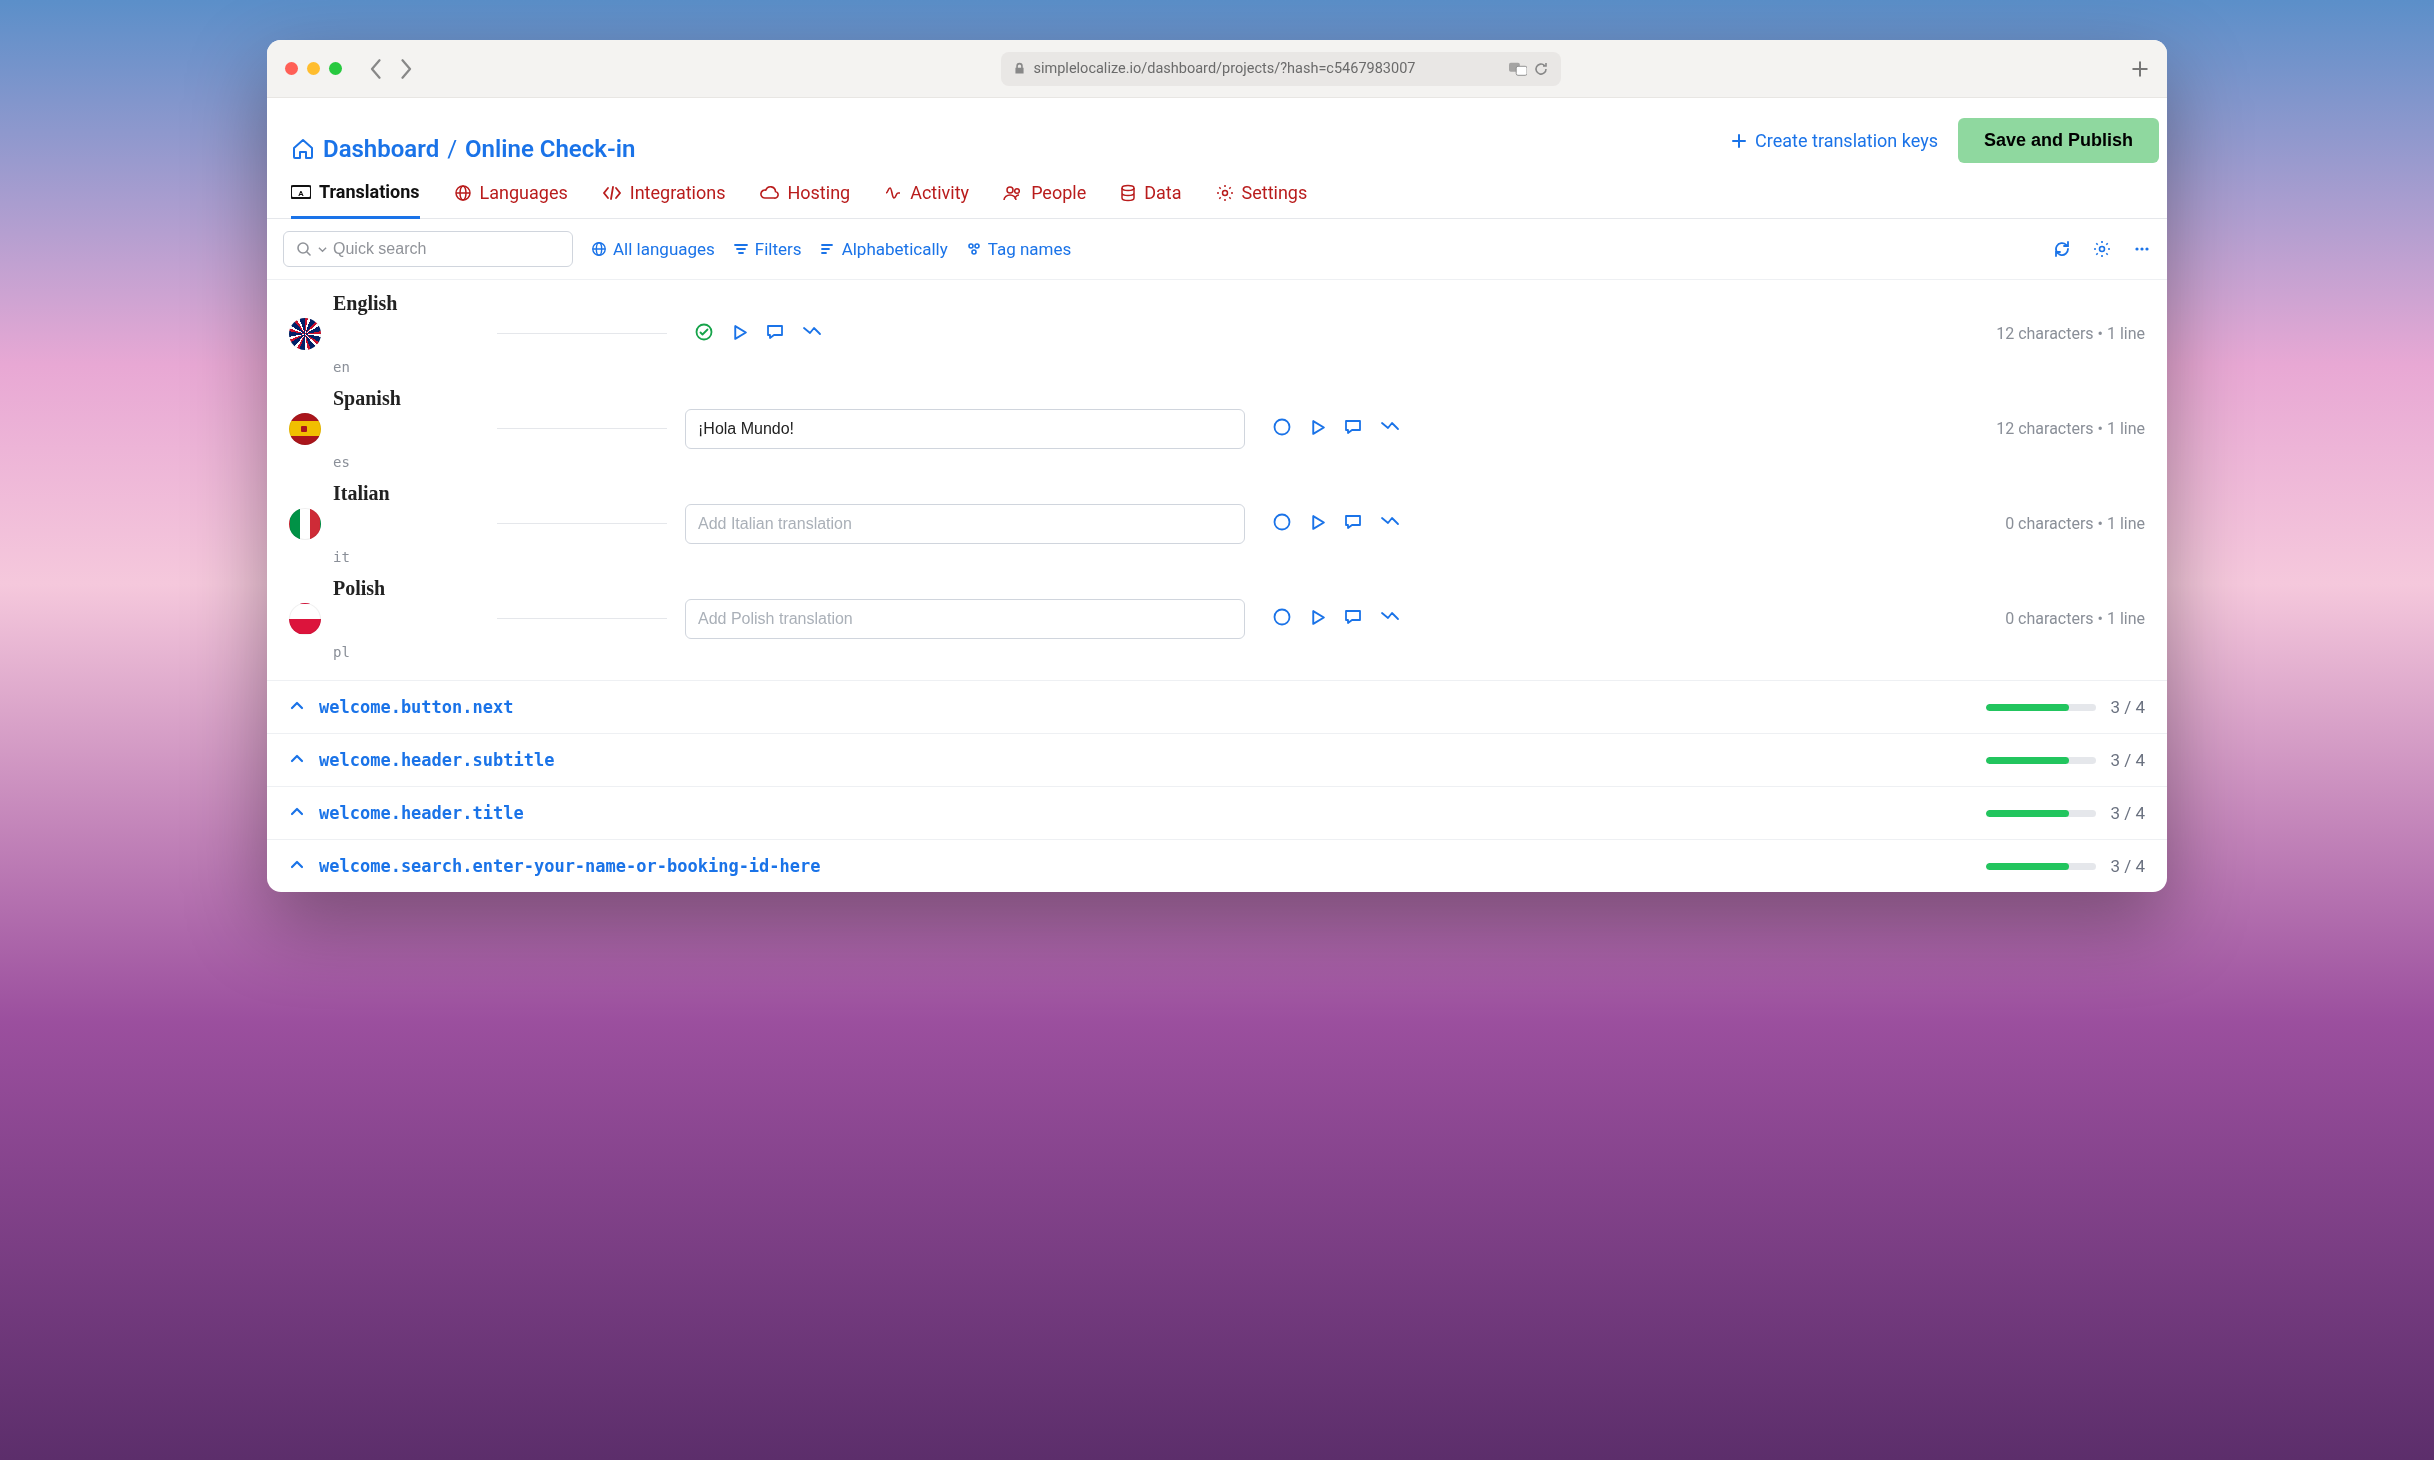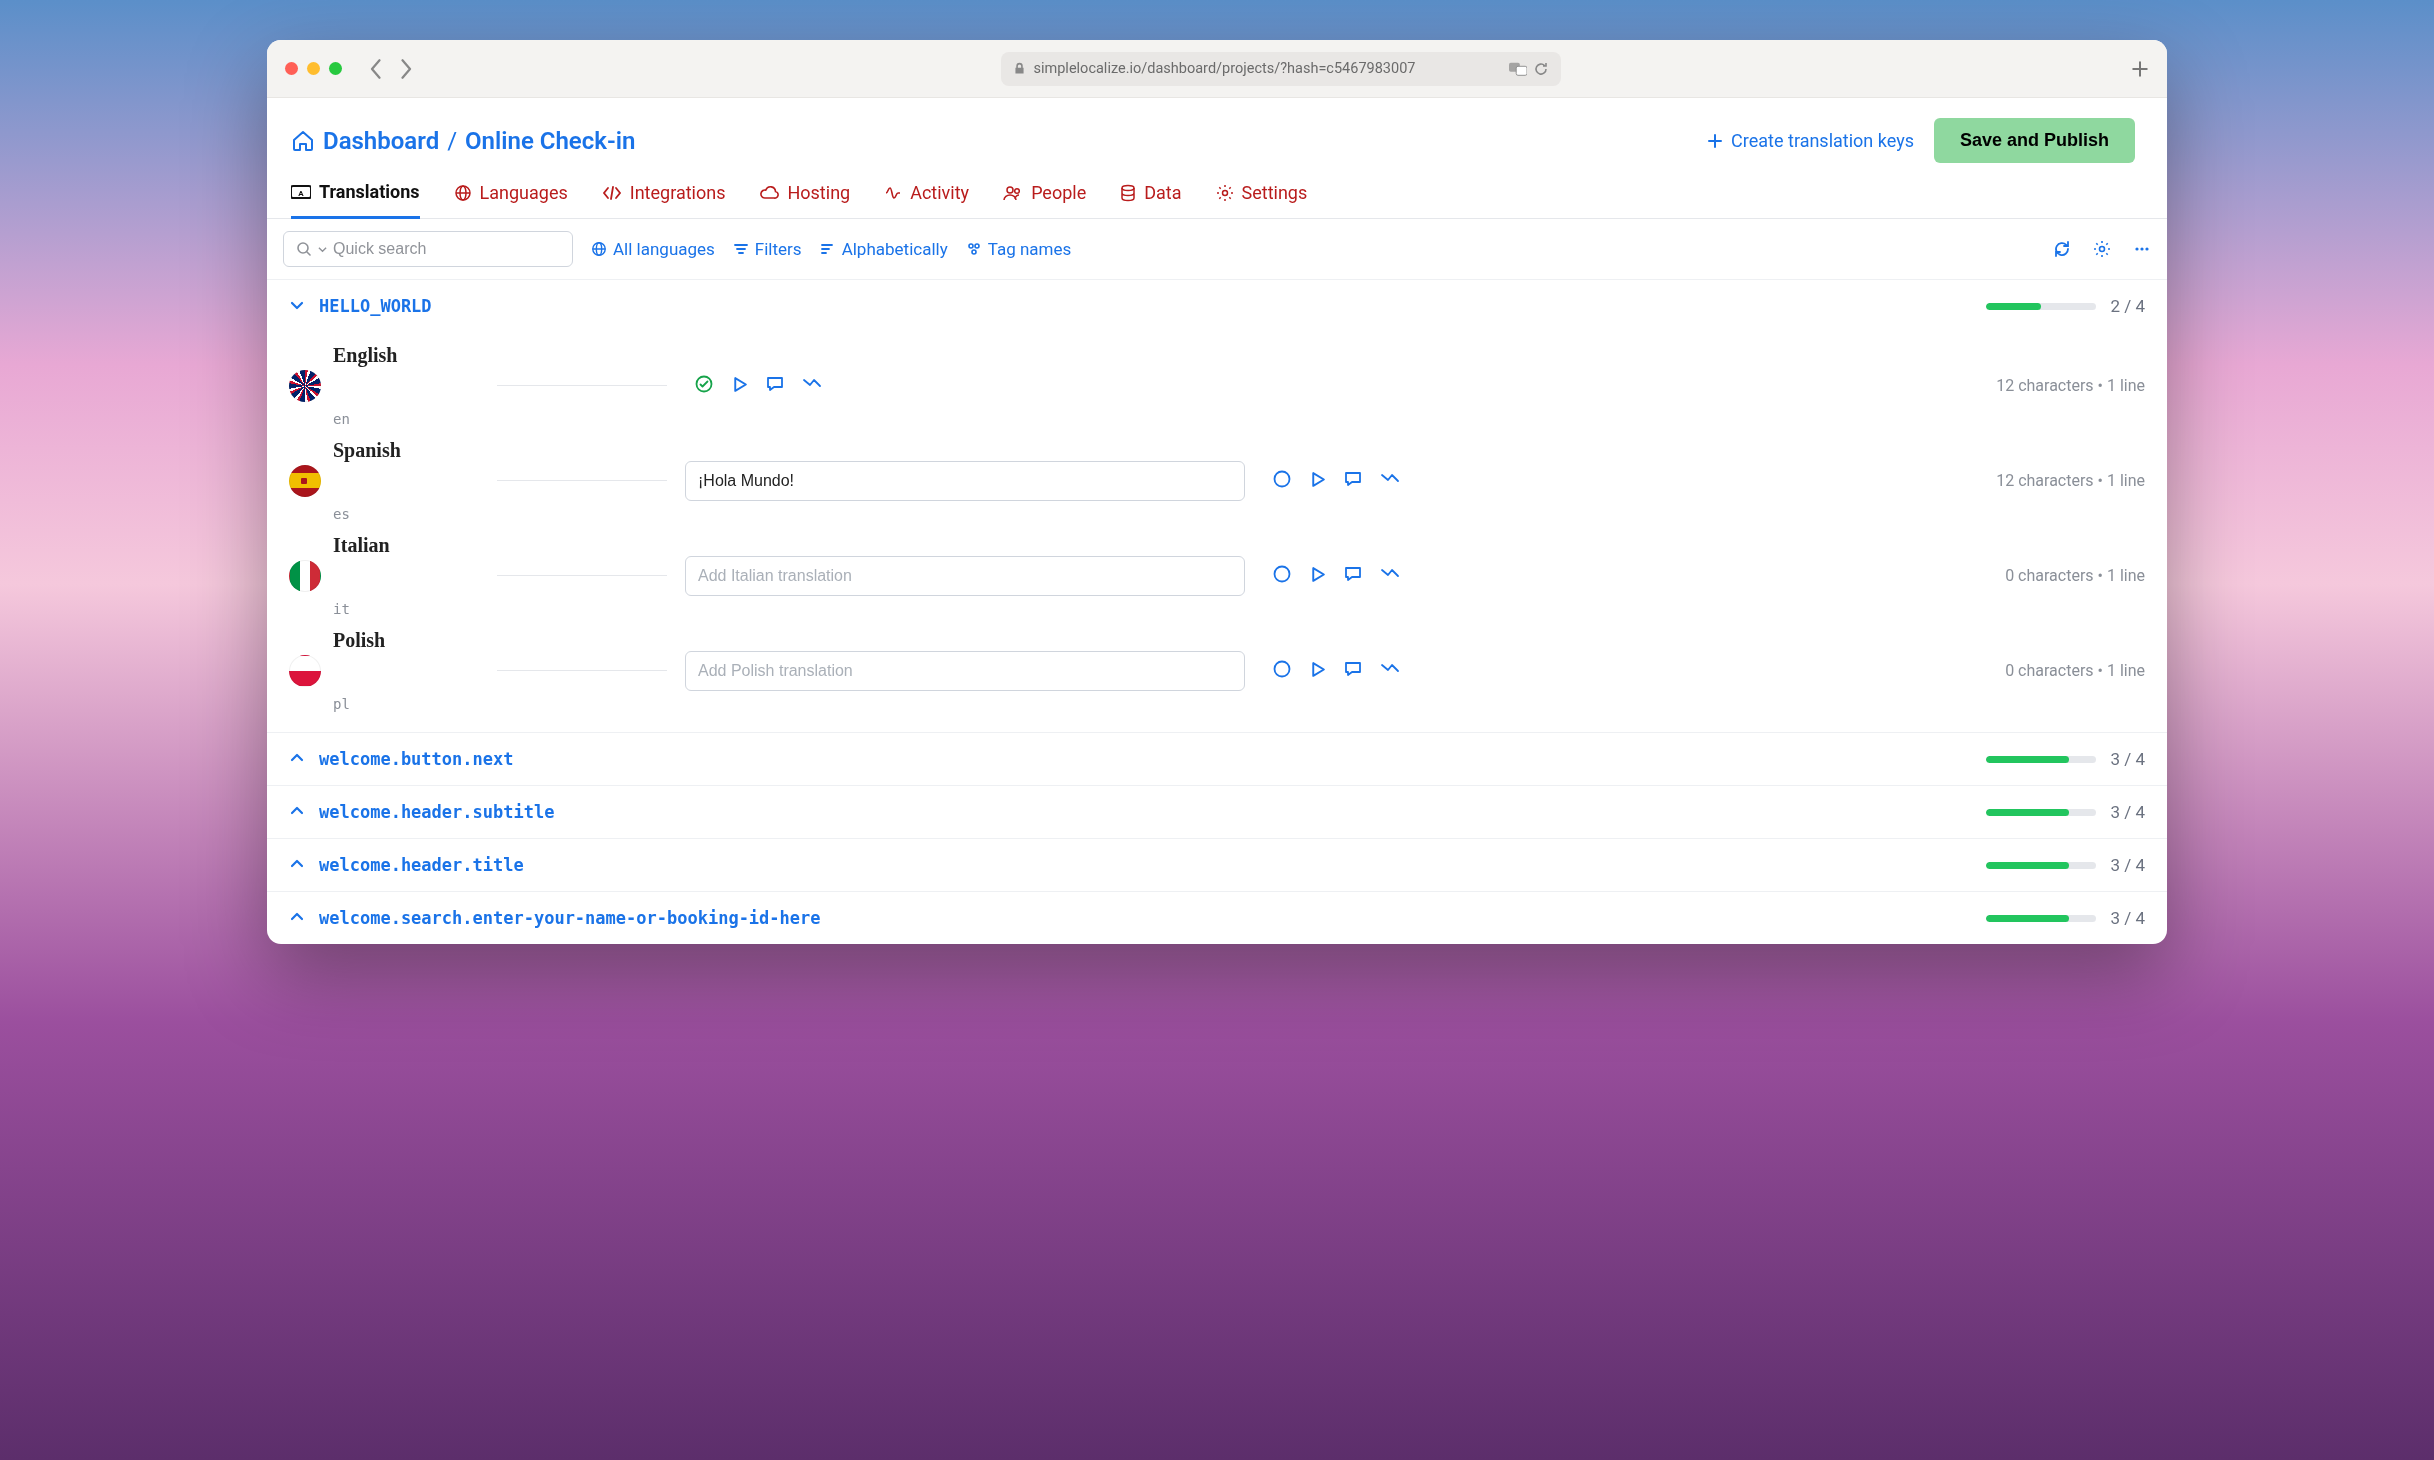--- a/index.html
+++ b/index.html
@@ -55,22 +55,22 @@
 }
 .addr-bar .lock { color: #888; }
 .addr-bar .text { flex: 1; white-space: nowrap; overflow: hidden; text-overflow: ellipsis; }
 .addr-icons { display: flex; gap: 6px; color: #888; }
 
 .chrome-plus { margin-left: auto; color: #777; }
 
 
 .app-header {
   display: flex;
-  align-items: center;
-  padding: 20px 32px 0 24px;
+  align-items: flex-end;
+  padding: 20px 8px 0 24px;
   gap: 10px;
 }
 .breadcrumbs {
   display: flex;
   align-items: center;
   gap: 8px;
   font-size: 24px;
   font-weight: 600;
   color: #1a73e8;
 }
@@ -413,32 +413,20 @@
       <svg width="18" height="18" viewBox="0 0 18 18">
           <circle cx="4" cy="9" r="1.6" fill="currentColor"></circle>
           <circle cx="9" cy="9" r="1.6" fill="currentColor"></circle>
           <circle cx="14" cy="9" r="1.6" fill="currentColor"></circle>
         </svg>
     </div>
   </div>
 
   <div id="keys-root">
       <div class="key-group">
-    <div class="key-header">
-      <span class="chev"><svg width="16" height="16" viewBox="0 0 16 16">
-              <path d="M3 6l5 5 5-5" fill="none" stroke="currentColor" stroke-width="2.2" stroke-linecap="round" stroke-linejoin="round"></path>
-            </svg></span>
-      <span class="key-name">HELLO_WORLD</span>
-      <div class="key-stats">
-        <div class="progress">
-              <div class="progress-fill" style="width:50%"></div>
-            </div>
-        <span>2 / 4</span>
-      </div>
-    </div>
         <div class="translations">
           <div class="tr-row">
         <div class="lang-cell">
           <div class="flag flag-en"></div>
           <div class="lang-text">
             <div class="lang-name">English</div>
             <div class="lang-code">en</div>
           </div>
         </div>
         <div class="dotted"></div>

